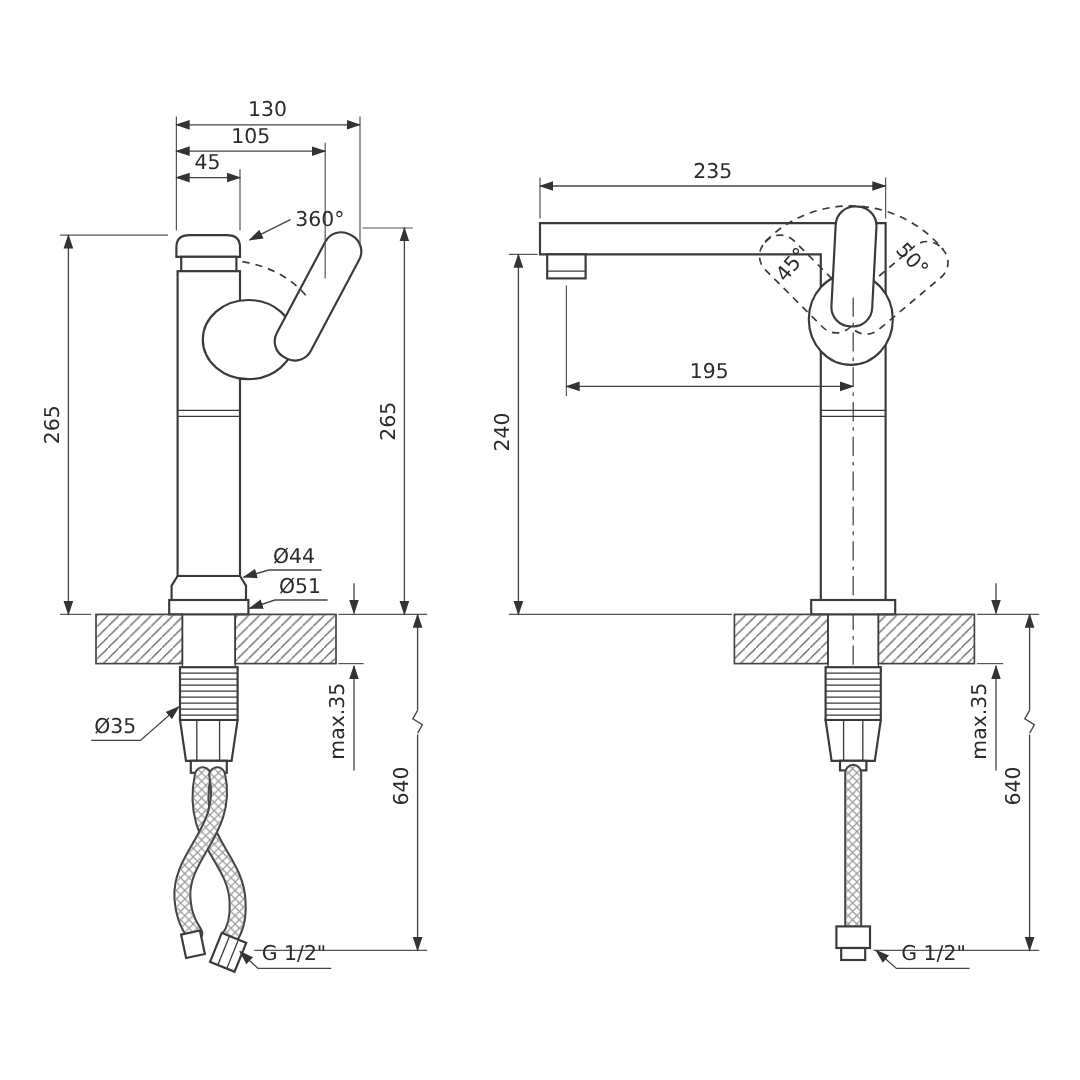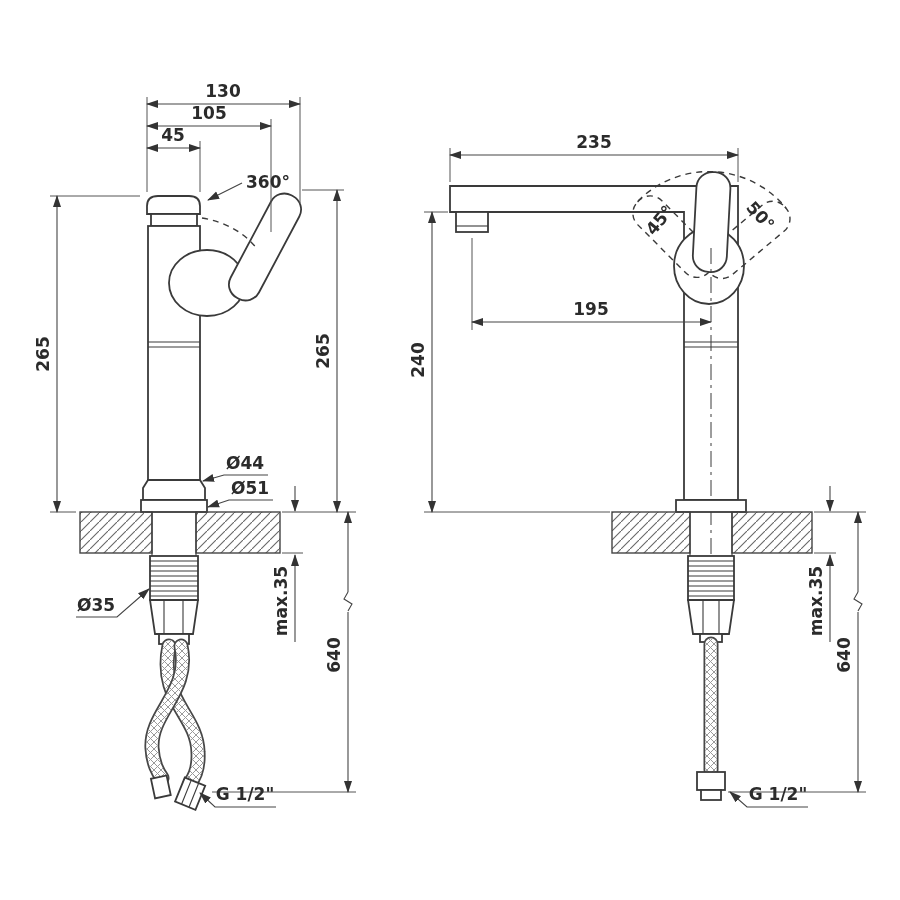--- a/index.html
+++ b/index.html
@@ -1,16 +1,16 @@
 <!DOCTYPE html>
 <html><head>
 <meta charset="utf-8">
 <style>
   html,body{margin:0;padding:0;background:#ffffff;}
-  .stage{width:900px;height:900px;position:relative;background:#fff;font-family:"DejaVu Sans","Liberation Sans",sans-serif;font-weight:bold;}
+  .stage{width:900px;height:900px;position:relative;background:#fff;font-family:"DejaVu Sans","Liberation Sans",sans-serif;}
   svg{display:block;}
   text{font-family:"DejaVu Sans","Liberation Sans",sans-serif;font-size:17px;fill:#2b2b2b;}
   .obj{stroke:#3a3a3a;stroke-width:1.8;fill:#ffffff;}
   .objthin{stroke:#3a3a3a;stroke-width:1.1;fill:none;}
   .dim{stroke:#444444;stroke-width:1.1;fill:none;}
   .ext{stroke:#555555;stroke-width:1;fill:none;}
   .dash{stroke:#3a3a3a;stroke-width:1.4;fill:none;stroke-dasharray:6 5;}
   .cline{stroke:#3a3a3a;stroke-width:1;fill:none;stroke-dasharray:16 5 3 5;}
   .hoseout{stroke:#474747;stroke-width:15;fill:none;stroke-linecap:round;}
   .hosein{stroke:#ffffff;stroke-width:11.5;fill:none;stroke-linecap:round;}

